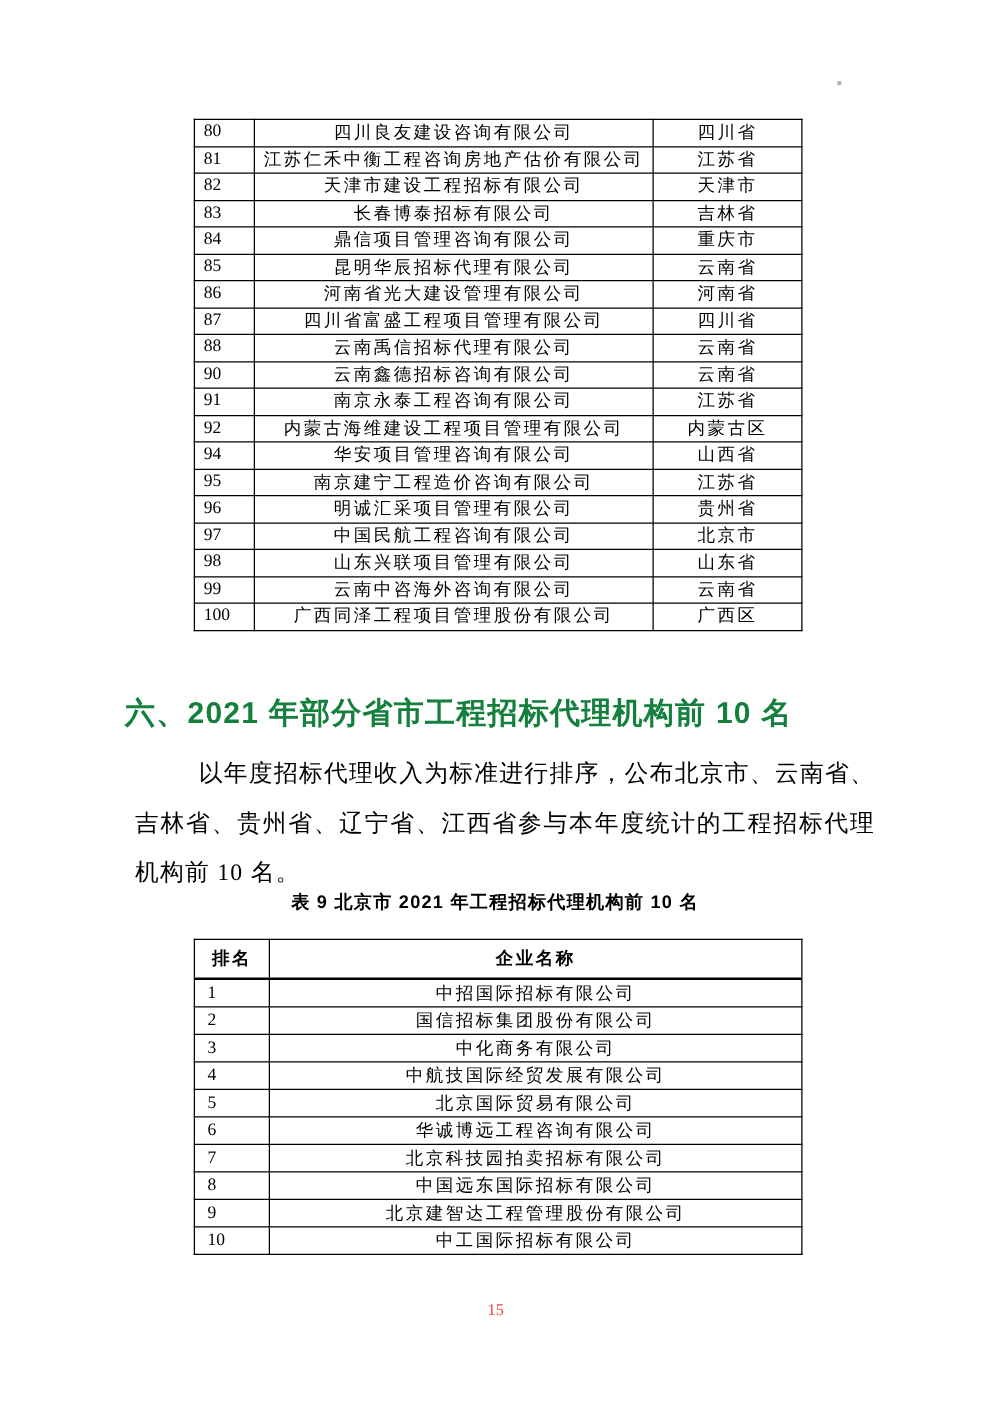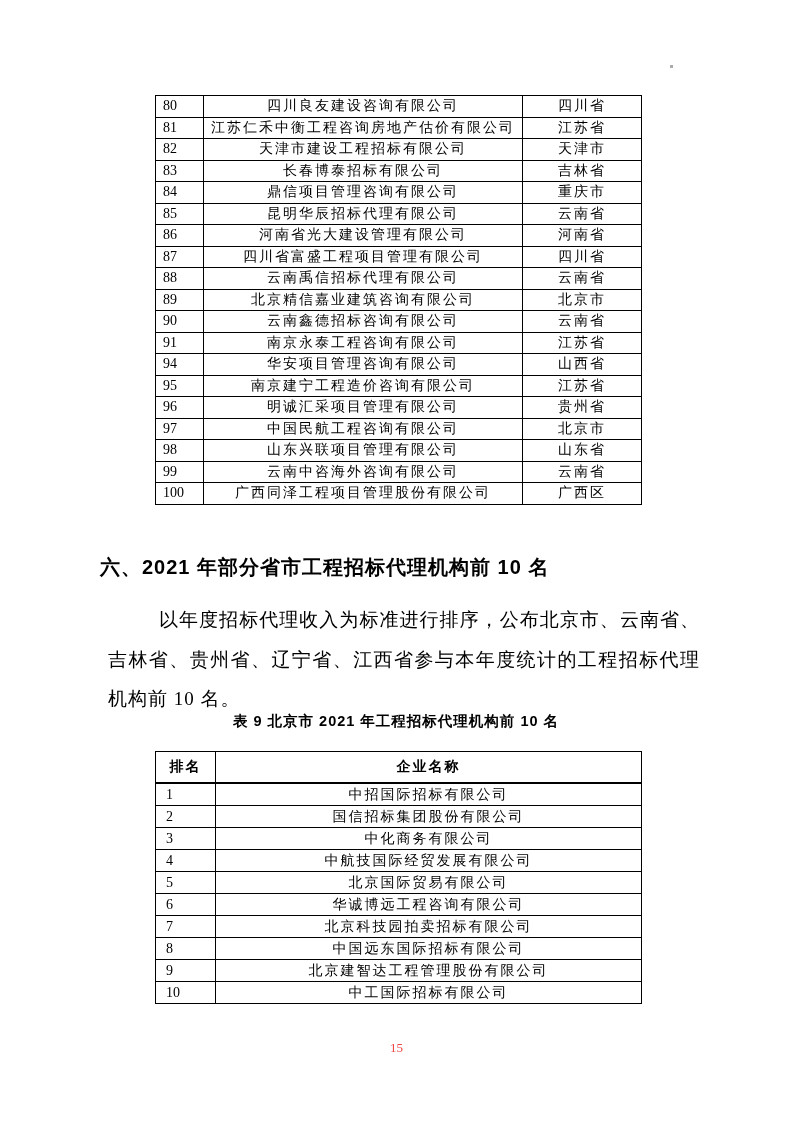--- a/index.html
+++ b/index.html
@@ -38,23 +38,23 @@
     text-align:center;
     letter-spacing:2px;
   }
 
   
   .section-heading {
     position:absolute; left:100px; top:554px; width:600px;
     margin:0;
     font-family:"Liberation Sans", sans-serif;
     font-weight:bold;
-    font-size:20px;
+    font-size:24px;
     letter-spacing:1px;
-    color:#000000;
+    color:#15803d;
   }
 
   
   .section-paragraph {
     position:absolute; left:100px; top:592px; width:592px;
     margin:8px;
     font-size:19px;
     line-height:39.5px;
     text-indent:51px;
     text-align:justify;
@@ -168,33 +168,33 @@
           <td class="cell-rank">87</td>
           <td class="cell-company">四川省富盛工程项目管理有限公司</td>
           <td class="cell-province">四川省</td>
         </tr>
         <tr>
           <td class="cell-rank">88</td>
           <td class="cell-company">云南禹信招标代理有限公司</td>
           <td class="cell-province">云南省</td>
         </tr>
         <tr>
-          <td class="cell-rank">89</td>
-          <td class="cell-company">北京精信嘉业建筑咨询有限公司</td>
-          <td class="cell-province">北京市</td>
-        </tr>
-        <tr>
           <td class="cell-rank">90</td>
           <td class="cell-company">云南鑫德招标咨询有限公司</td>
           <td class="cell-province">云南省</td>
         </tr>
         <tr>
           <td class="cell-rank">91</td>
           <td class="cell-company">南京永泰工程咨询有限公司</td>
           <td class="cell-province">江苏省</td>
+        </tr>
+        <tr>
+          <td class="cell-rank">92</td>
+          <td class="cell-company">内蒙古海维建设工程项目管理有限公司</td>
+          <td class="cell-province">内蒙古区</td>
         </tr>
         <tr>
           <td class="cell-rank">94</td>
           <td class="cell-company">华安项目管理咨询有限公司</td>
           <td class="cell-province">山西省</td>
         </tr>
         <tr>
           <td class="cell-rank">95</td>
           <td class="cell-company">南京建宁工程造价咨询有限公司</td>
           <td class="cell-province">江苏省</td>

